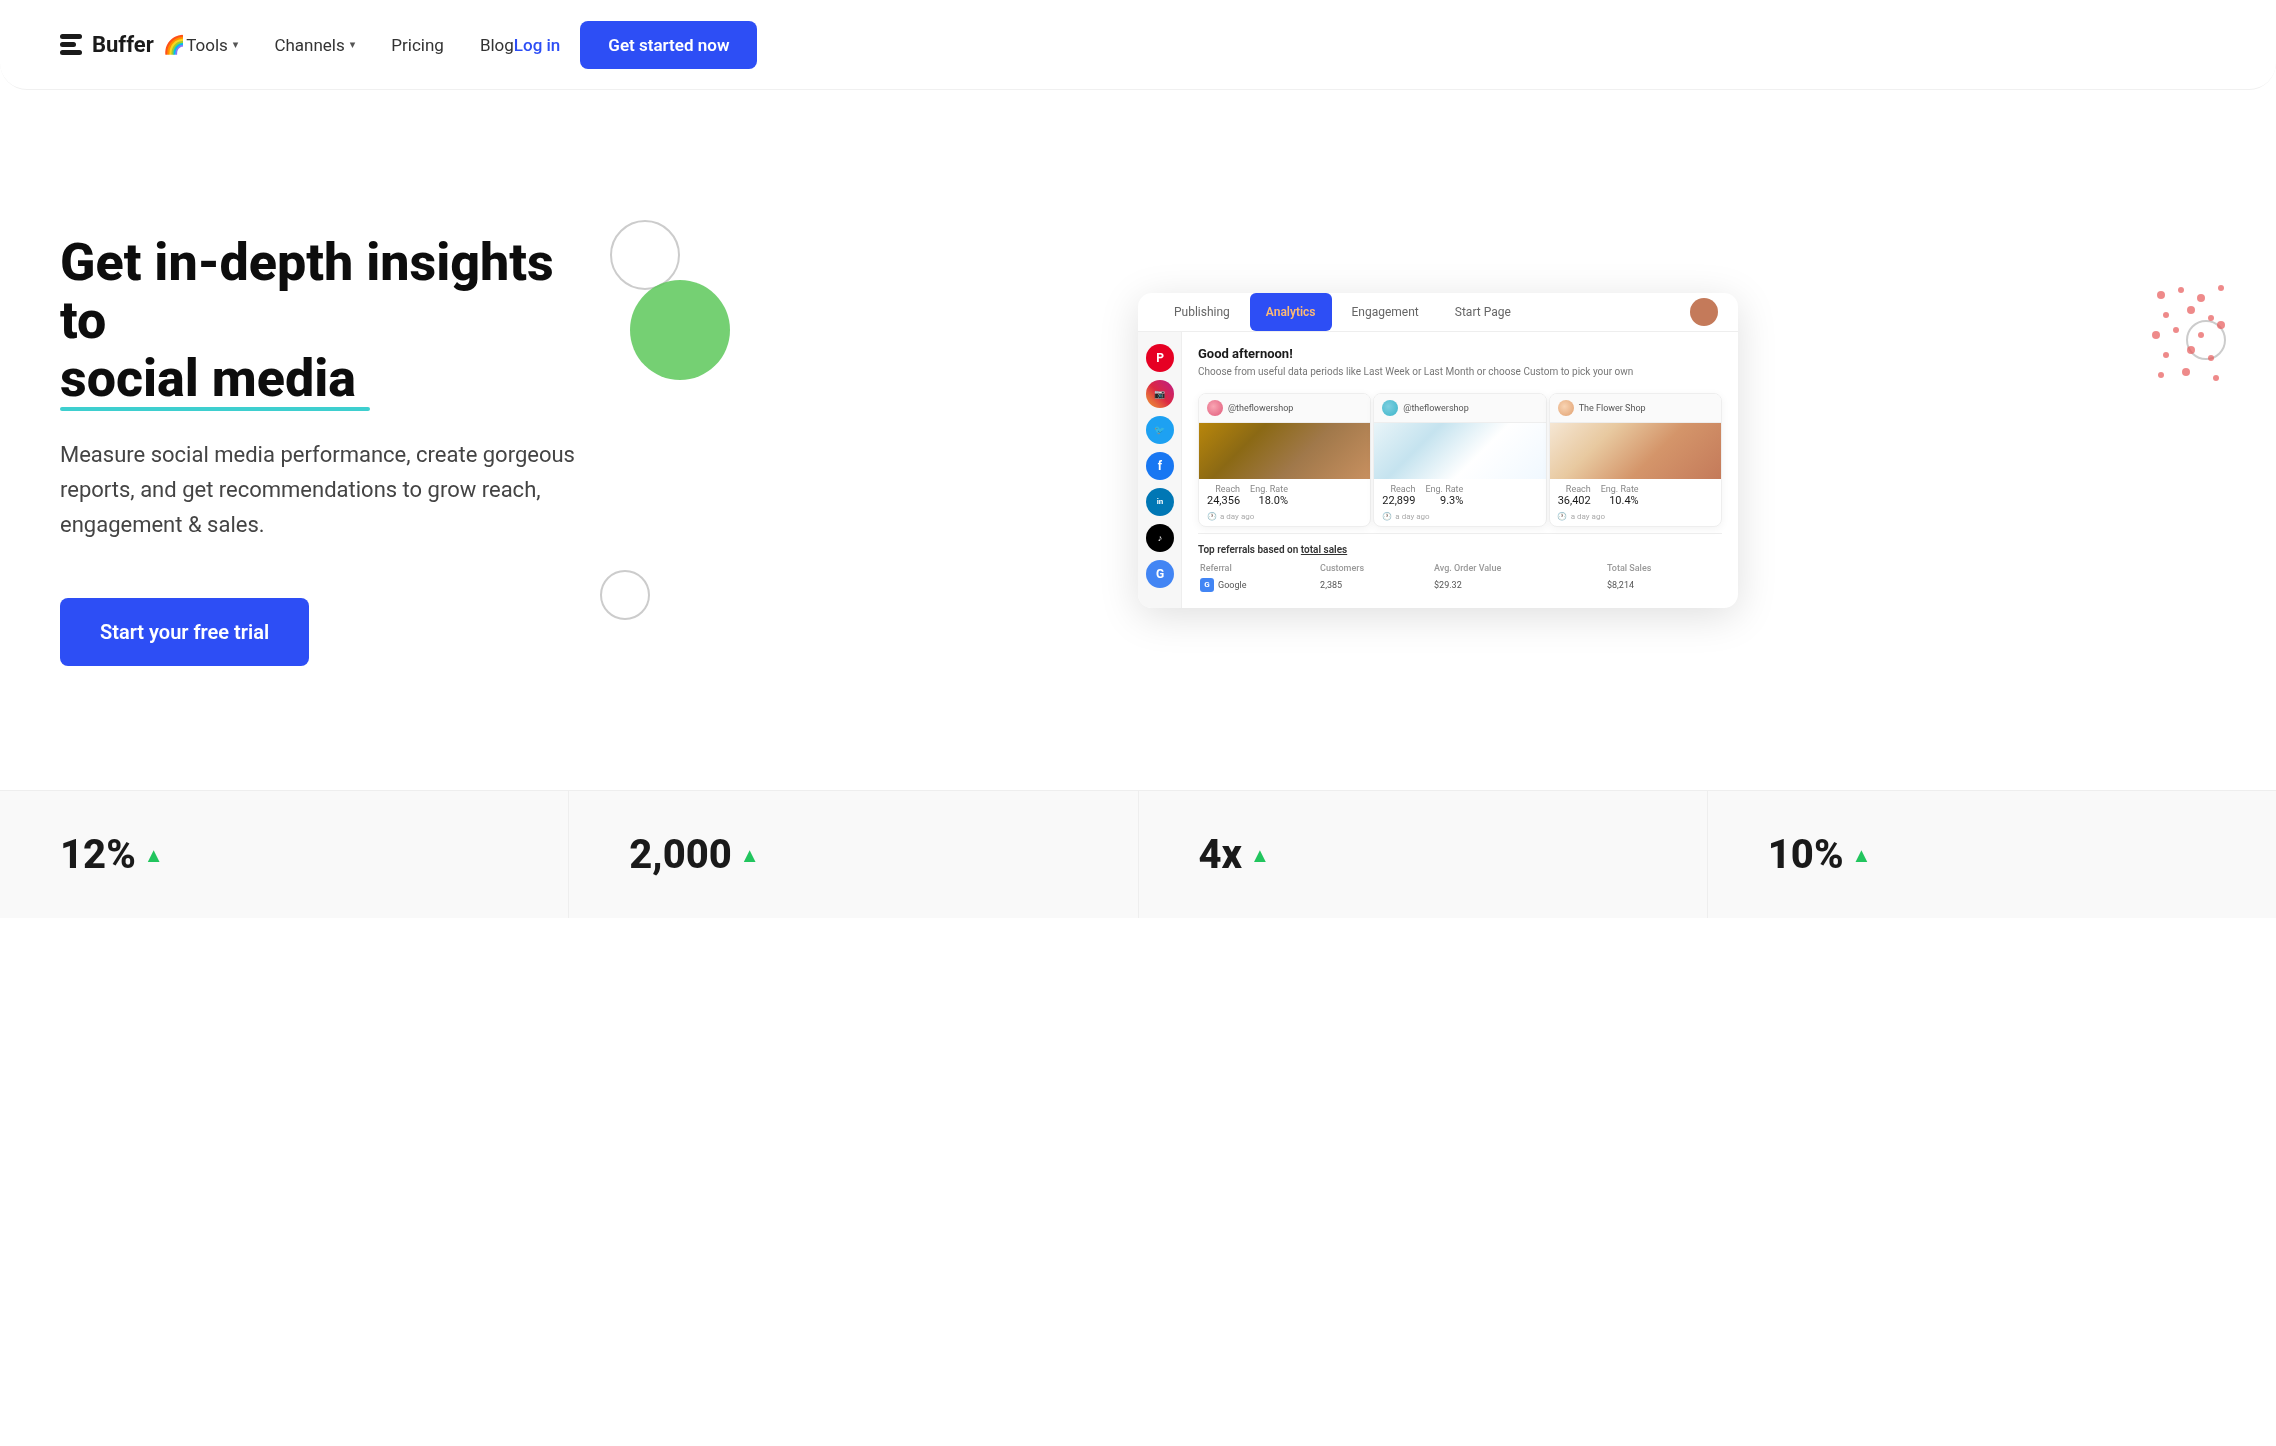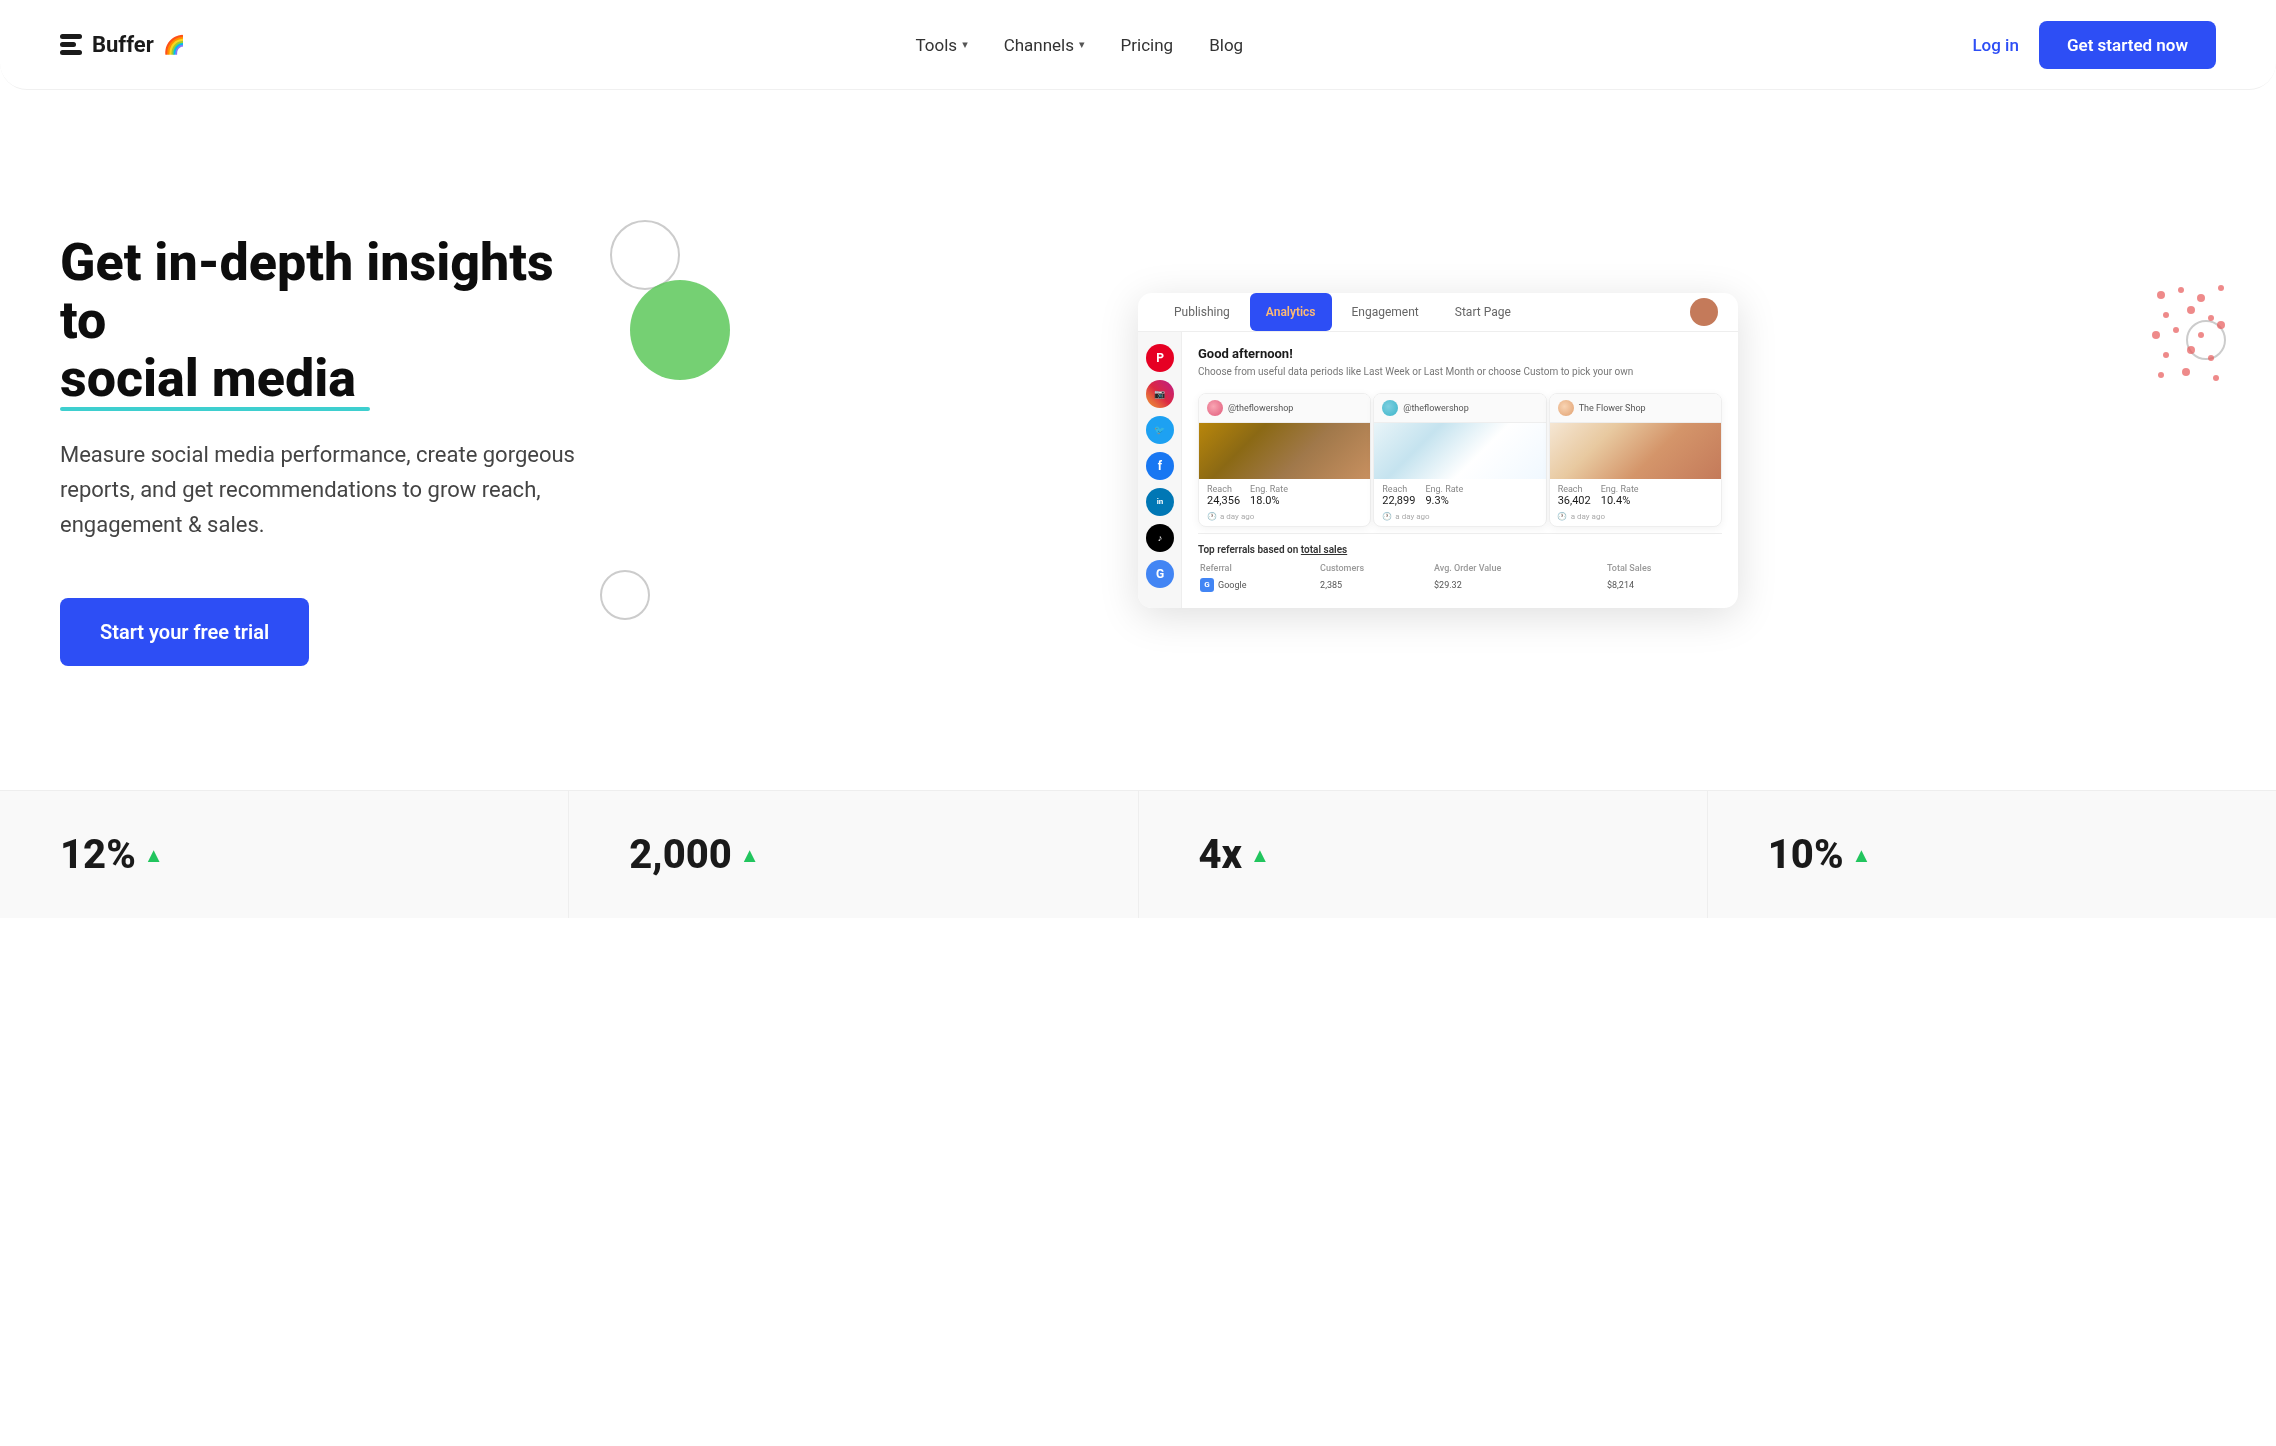--- a/index.html
+++ b/index.html
@@ -2,21 +2,20 @@
 <html><head>
   <meta charset="utf-8">
   <style>
     * { box-sizing: border-box; margin: 0; padding: 0; }
     body { font-family: -apple-system, BlinkMacSystemFont, 'Segoe UI', Roboto, Helvetica, Arial, sans-serif; background: #fff; color: #333; overflow-x: hidden; }
 
     
     nav {
       display: flex;
       align-items: center;
-      justify-content: space-between;
       padding: 0 60px;
       height: 90px;
       border-bottom: 1px solid #f0f0f0;
       position: relative;
       z-index: 10;
       border-radius: 27px;
     }
     .nav-logo {
       display: flex;
       align-items: center;
@@ -267,20 +266,21 @@
       color: #777;
       margin-bottom: 14px;
       line-height: 1.4;
     }
 
     
     .profile-cards {
       display: flex;
       gap: 2px;
       margin-bottom: 6px;
+      text-align: right;
     }
     .profile-card {
       background: #fff;
       border: 1px solid #eee;
       border-radius: 8px;
       overflow: hidden;
       flex: 1;
       box-shadow: 0 2px 8px rgba(0,0,0,0.05);
     }
     .profile-card-header {

